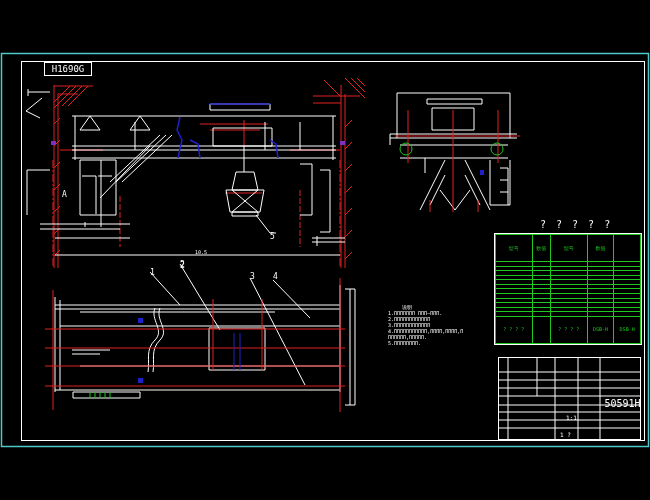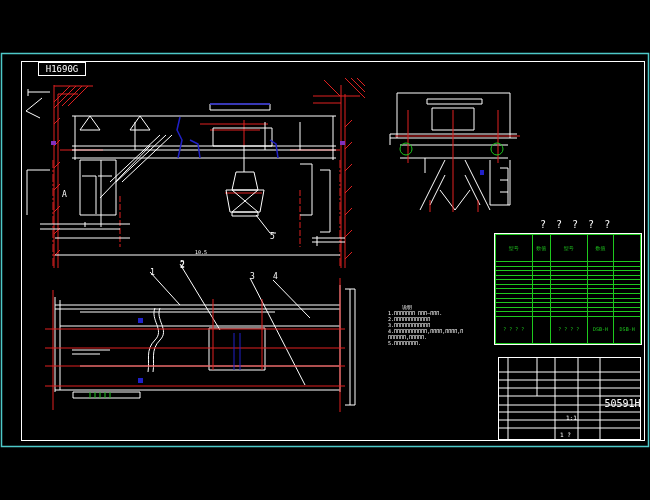--- a/index.html
+++ b/index.html
@@ -1,19 +1,19 @@
 <!DOCTYPE html>
 <html><head>
 <meta charset="utf-8">
 <style>
   html,body{margin:0;padding:0;background:#000;}
   body{width:650px;height:500px;position:relative;overflow:hidden;font-family:"DejaVu Sans Mono", monospace;}
   #canvas{position:absolute;left:0;top:0;width:650px;height:500px;}
   .lbl{position:absolute;color:#fff;font-size:8px;line-height:9px;white-space:nowrap;}
-  .title-tag{position:absolute;left:38px;top:62px;width:46px;height:12px;border:1px solid #fff;color:#fff;font-size:9px;line-height:12px;text-align:center;}
+  .title-tag{position:absolute;left:44px;top:62px;width:46px;height:12px;border:1px solid #fff;color:#fff;font-size:9px;line-height:12px;text-align:center;}
   .q-title{position:absolute;left:540px;top:219px;color:#fff;font-size:10px;letter-spacing:2px;}
   .spec-table{position:absolute;left:494px;top:233px;width:146px;height:110px;border:1px solid #fff;}
   .spec-table table{border-collapse:collapse;width:100%;height:100%;}
   .spec-table td{border:1px solid #1ec81e;color:#1ec81e;font-size:5px;line-height:5px;padding:0;text-align:center;overflow:hidden;}
   .notes{position:absolute;left:388px;top:304px;color:#fff;font-size:5px;line-height:6px;}
   .notes .h{margin-left:14px;}
   .dwg-no{position:absolute;left:604px;top:393px;width:37px;height:22px;color:#fff;font-size:10px;text-align:center;line-height:22px;}
 </style>
 </head>
 <body>

